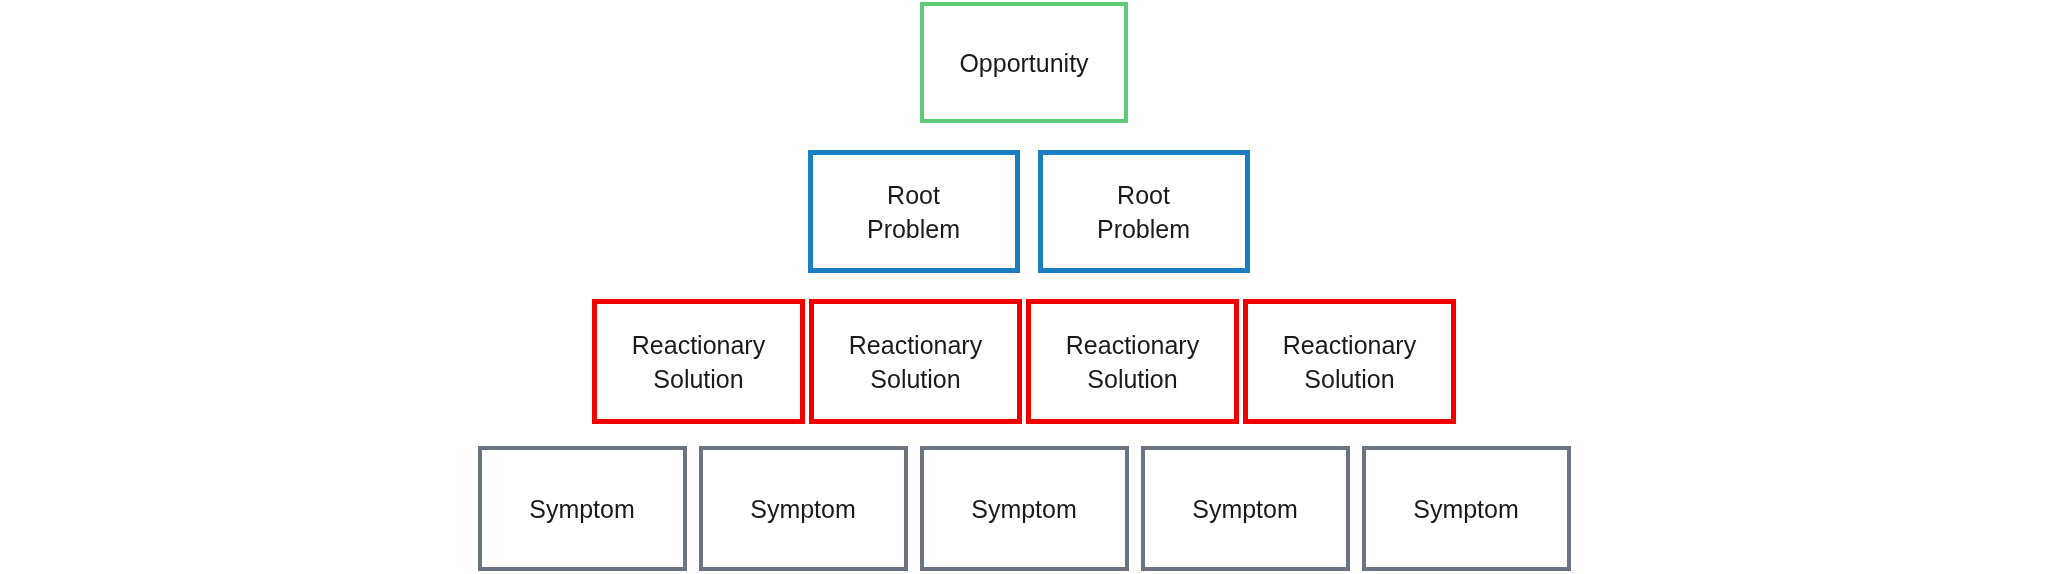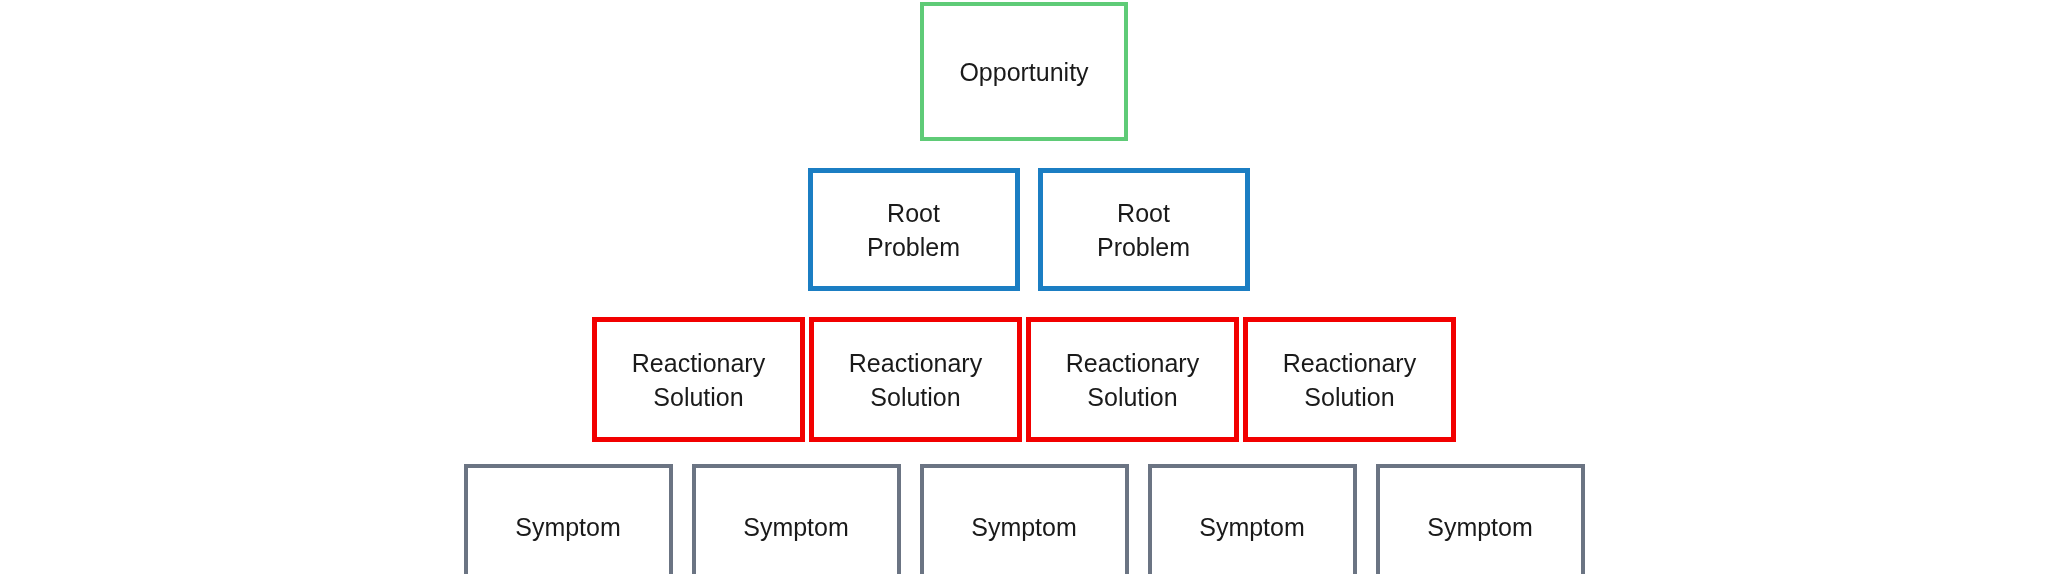--- a/index.html
+++ b/index.html
@@ -28,29 +28,29 @@
     justify-content: center;
     text-align: center;
     white-space: pre-line;
     background: #ffffff;
     border-style: solid;
     font-size: 25px;
     line-height: 1.36;
   }
   
   .row-1 { margin-top: 2px; }
-  .row-1 .box { width: 208px; height: 139px; border-width: 4px; }
+  .row-1 .box { width: 208px; height: 121px; border-width: 4px; }
   
   .row-2 { margin-top: 27px; gap: 18px; padding-left: 9px; }
   .row-2 .box { width: 212px; height: 123px; border-width: 5px; }
   
   .row-3 { margin-top: 26px; gap: 4px; }
   .row-3 .box { width: 213px; height: 125px; border-width: 5px; }
   
-  .row-4 { margin-top: 22px; gap: 19px; }
+  .row-4 { margin-top: 22px; gap: 12px; }
   .row-4 .box { width: 209px; height: 125px; border-width: 4px; }
 </style>
 </head>
 <body>
 
 <div class="canvas">
 
   <div class="row row-1">
     <div class="box" style="border-color: rgb(95, 203, 119);">Opportunity</div>
   </div>

